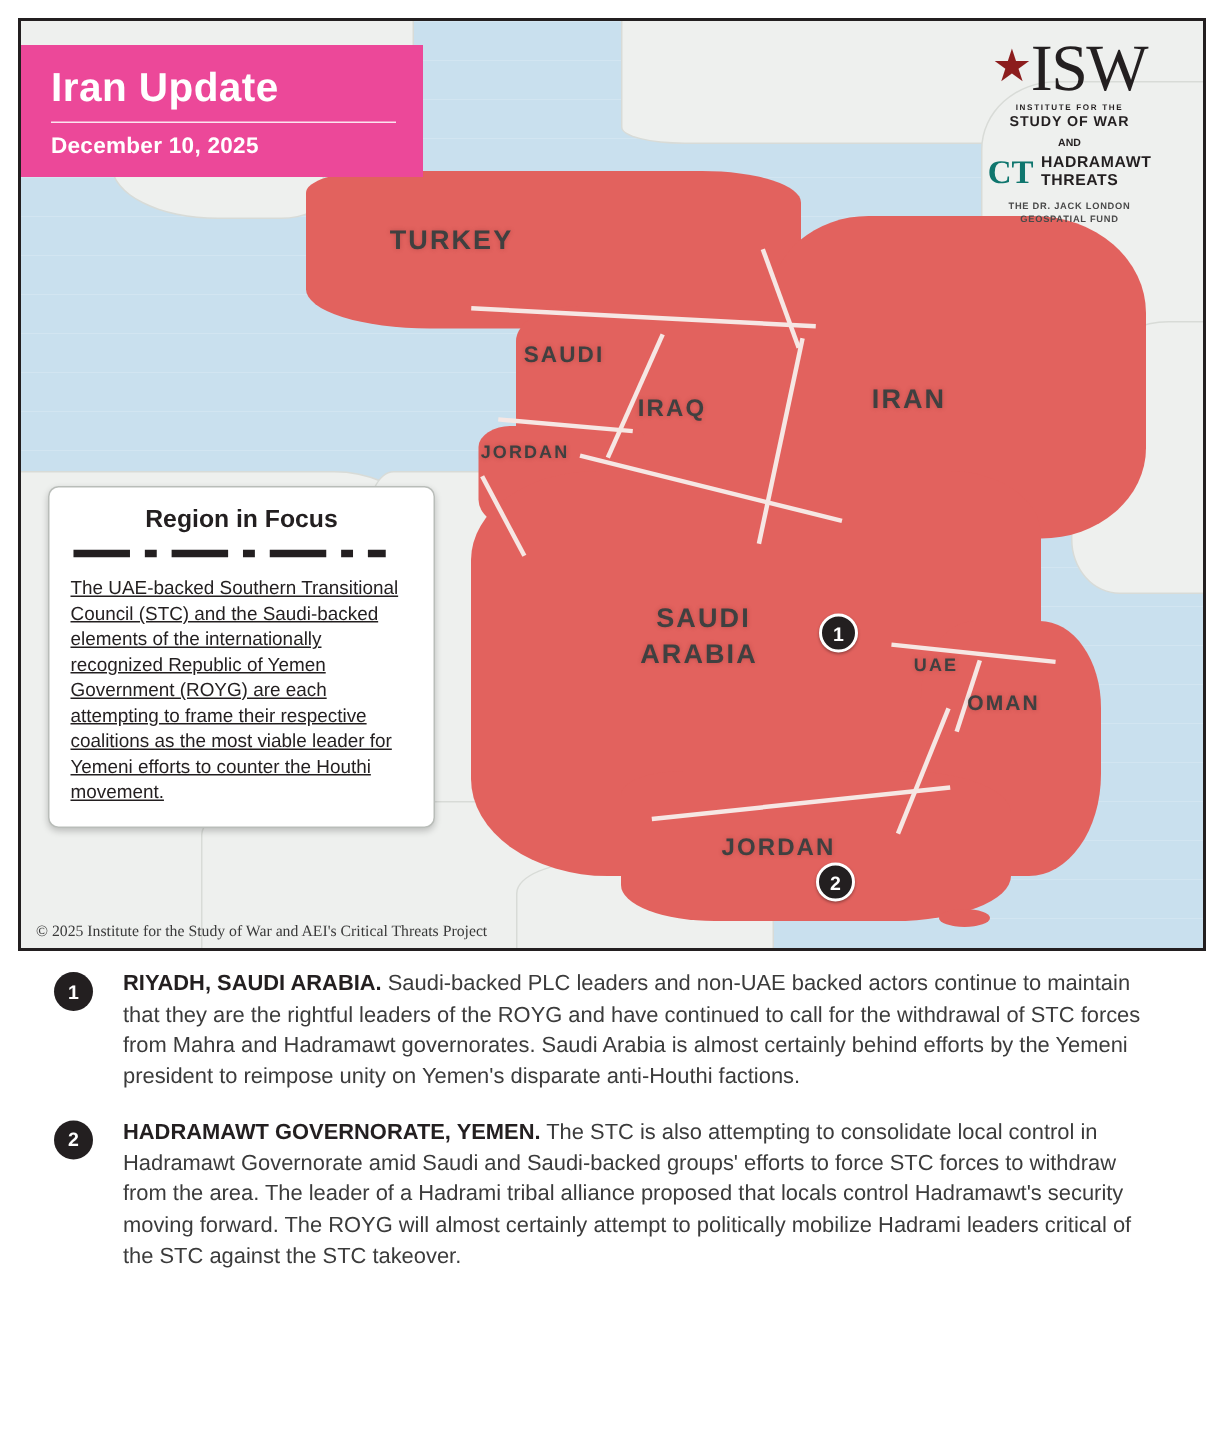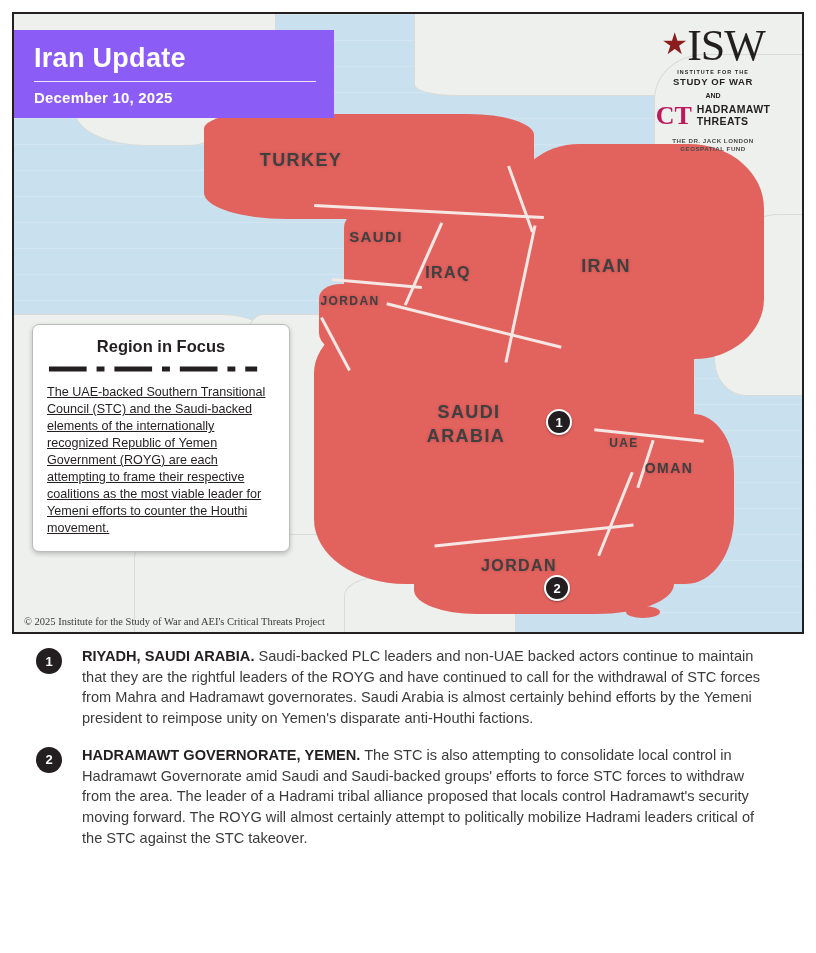--- a/index.html
+++ b/index.html
@@ -68,22 +68,22 @@
     font-family: "Liberation Sans", sans-serif;
     text-shadow: 0 0 3px rgba(120,40,40,.35);
     pointer-events: none;
   }
 
   
   .title-box {
     position: absolute;
     left: 0px;
     top: 16px;
-    width: 320px;
-    background: #8b5cf6;
+    width: 268px;
+    background: #ec4899;
     padding: 14px 18px 12px 20px;
     box-sizing: border-box;
   }
   .title-box .main-title {
     color: #ffffff;
     font-size: 27px;
     font-weight: bold;
     letter-spacing: .3px;
     line-height: 1.05;
   }
@@ -142,23 +142,23 @@
     font-weight: bold;
   }
   .ct-row {
     display: flex;
     align-items: center;
     justify-content: center;
     gap: 5px;
   }
   .ct-mark {
     font-family: "Liberation Serif", serif;
-    font-size: 26px;
-    font-weight: bold;
-    color: #be185d;
+    font-size: 22px;
+    font-weight: bold;
+    color: #0f766e;
     line-height: 1;
   }
   .ct-text {
     text-align: left;
     font-size: 10.5px;
     font-weight: bold;
     color: #231f20;
     letter-spacing: .4px;
     line-height: 1.12;
   }

